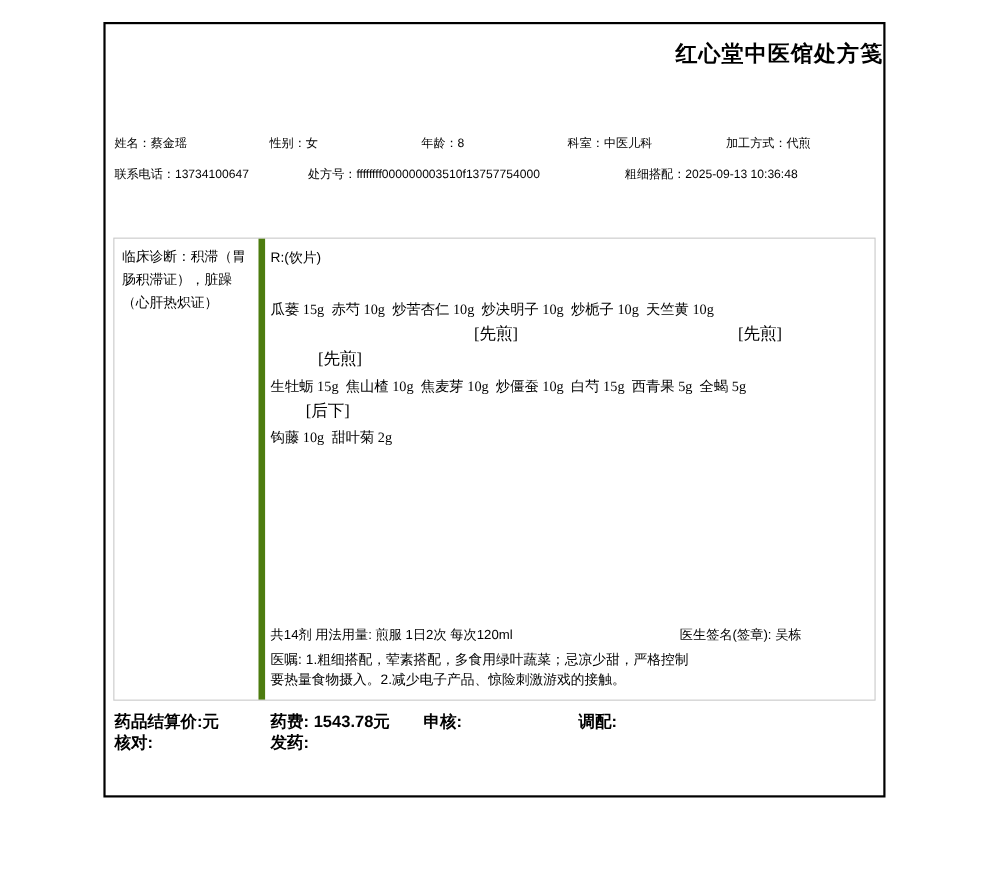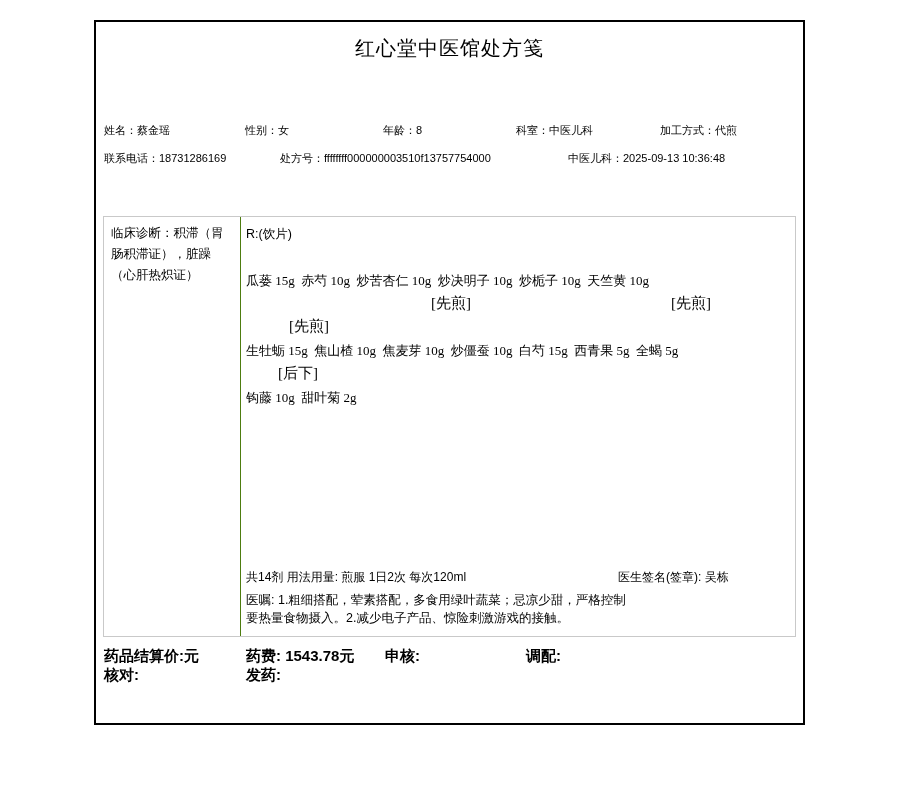--- a/index.html
+++ b/index.html
@@ -5,30 +5,30 @@
   html,body{margin:0;padding:0;}
   body{
     width:900px;height:800px;background:#ffffff;position:relative;
     font-family:"Liberation Sans", sans-serif;color:#000;
   }
   .sheet{
     position:absolute;left:94px;top:20px;width:711px;height:705px;
     border:2px solid #000;box-sizing:border-box;background:#fff;
   }
   .title{
-    position:absolute;top:13px;left:0;width:100%;text-align:center;
-    font-size:20px;font-weight:normal;letter-spacing:1px;
+    position:absolute;top:13px;left:0;width:100%;text-align:right;
+    font-size:20px;font-weight:bold;letter-spacing:1px;
   }
   .fld{position:absolute;font-size:11px;white-space:nowrap;}
   .rx-table{
     position:absolute;left:7px;top:194px;width:693px;height:421px;
     border:1px solid #c9c9c9;box-sizing:border-box;display:flex;background:#fff;
   }
   .diag-cell{
-    width:137px;box-sizing:border-box;border-right:1px solid #4d7c0f;
+    width:137px;box-sizing:border-box;border-right:6px solid #4d7c0f;
     padding:6px 7px;font-size:12.5px;line-height:21px;
   }
   .rx-cell{flex:1;position:relative;}
   .rx-label{position:absolute;top:9px;left:5px;font-size:12.5px;}
   .herbs{position:absolute;top:52px;left:5px;right:4px;font-family:Liberation Serif, serif;}
   .herb-line{height:24px;line-height:24px;font-size:13px;white-space:pre;}
   .annot-row{height:23px;position:relative;}
   .annot{position:absolute;bottom:3px;font-size:15px;white-space:nowrap;}
   .usage-row{position:absolute;top:352px;left:5px;right:4px;font-size:12px;white-space:nowrap;}
   .doctor{position:absolute;left:372px;top:0;}
@@ -55,27 +55,27 @@
     <span>年龄：</span><span>8</span>
   </div>
   <div class="fld" style="top:101px;left:420px">
     <span>科室：</span><span>中医儿科</span>
   </div>
   <div class="fld" style="top:101px;left:564px">
     <span>加工方式：</span><span>代煎</span>
   </div>
 
   <div class="fld" style="top:129px;left:8px">
-    <span>联系电话：</span><span>18731286169</span>
+    <span>联系电话：</span><span>13734100647</span>
   </div>
   <div class="fld" style="top:129px;left:184px">
     <span>处方号：</span><span>ffffffff000000003510f13757754000</span>
   </div>
   <div class="fld" style="top:129px;left:472px">
-    <span>中医儿科：</span><span>2025-09-13 10:36:48</span>
+    <span>粗细搭配：</span><span>2025-09-13 10:36:48</span>
   </div>
 
   <div class="rx-table">
     <div class="diag-cell">
       <div>临床诊断：积滞（胃肠积滞证），脏躁（心肝热炽证）</div>
     </div>
     <div class="rx-cell">
       <div class="rx-label">R:(饮片)</div>
 
       <div class="herbs">

